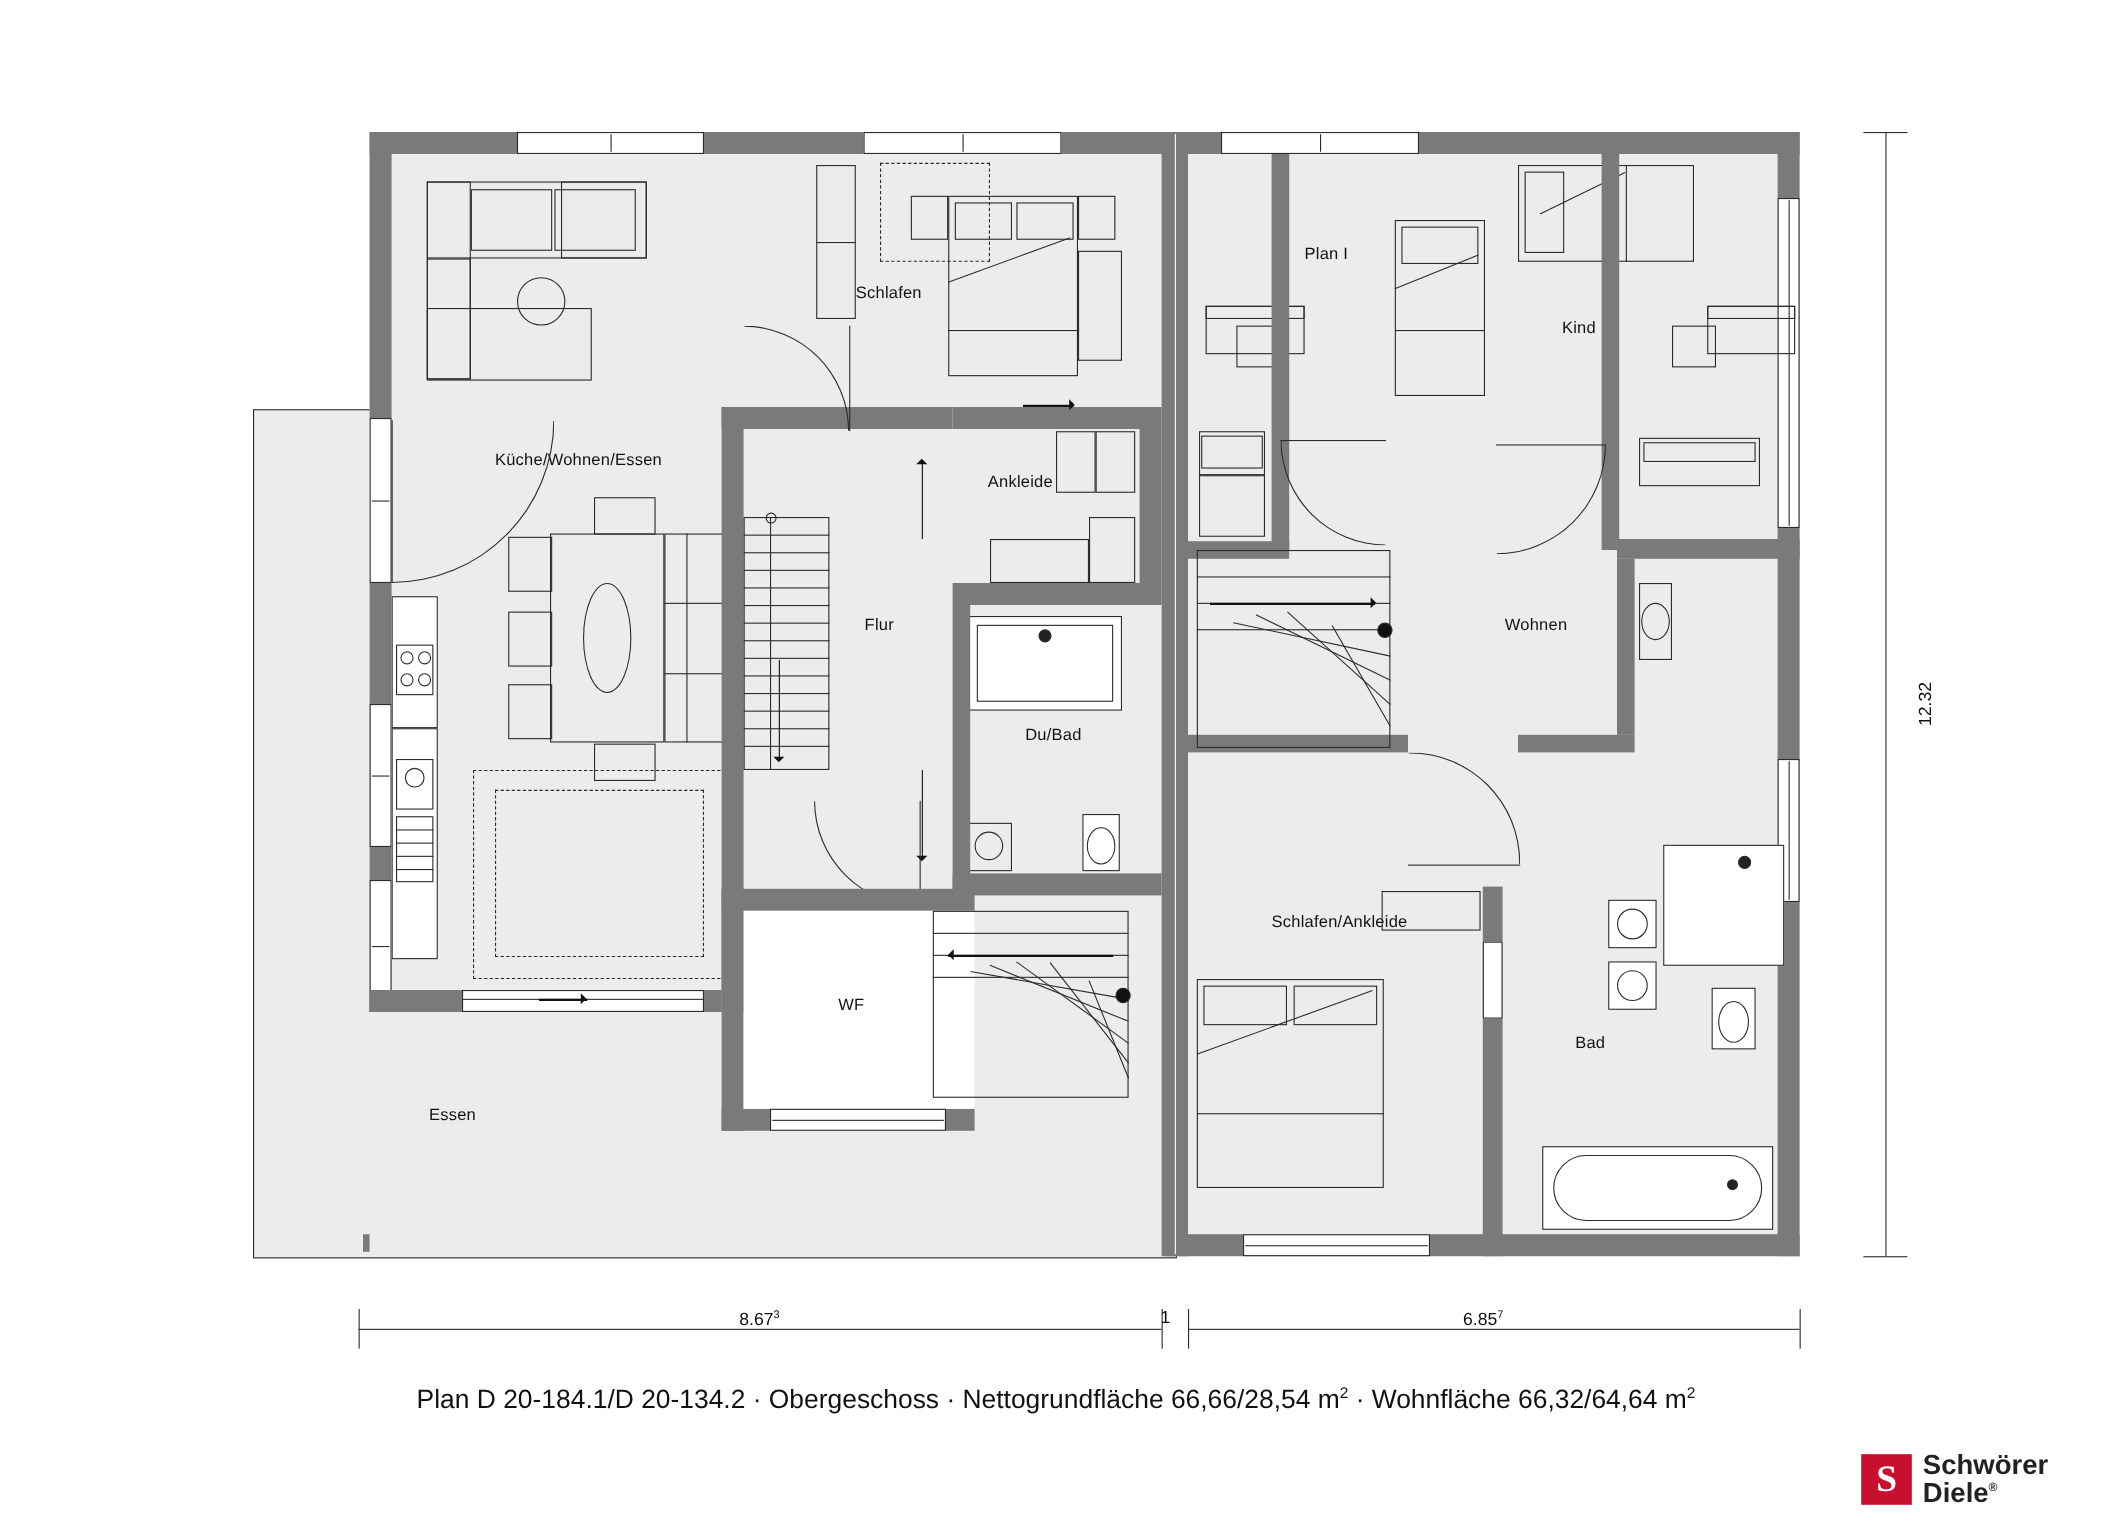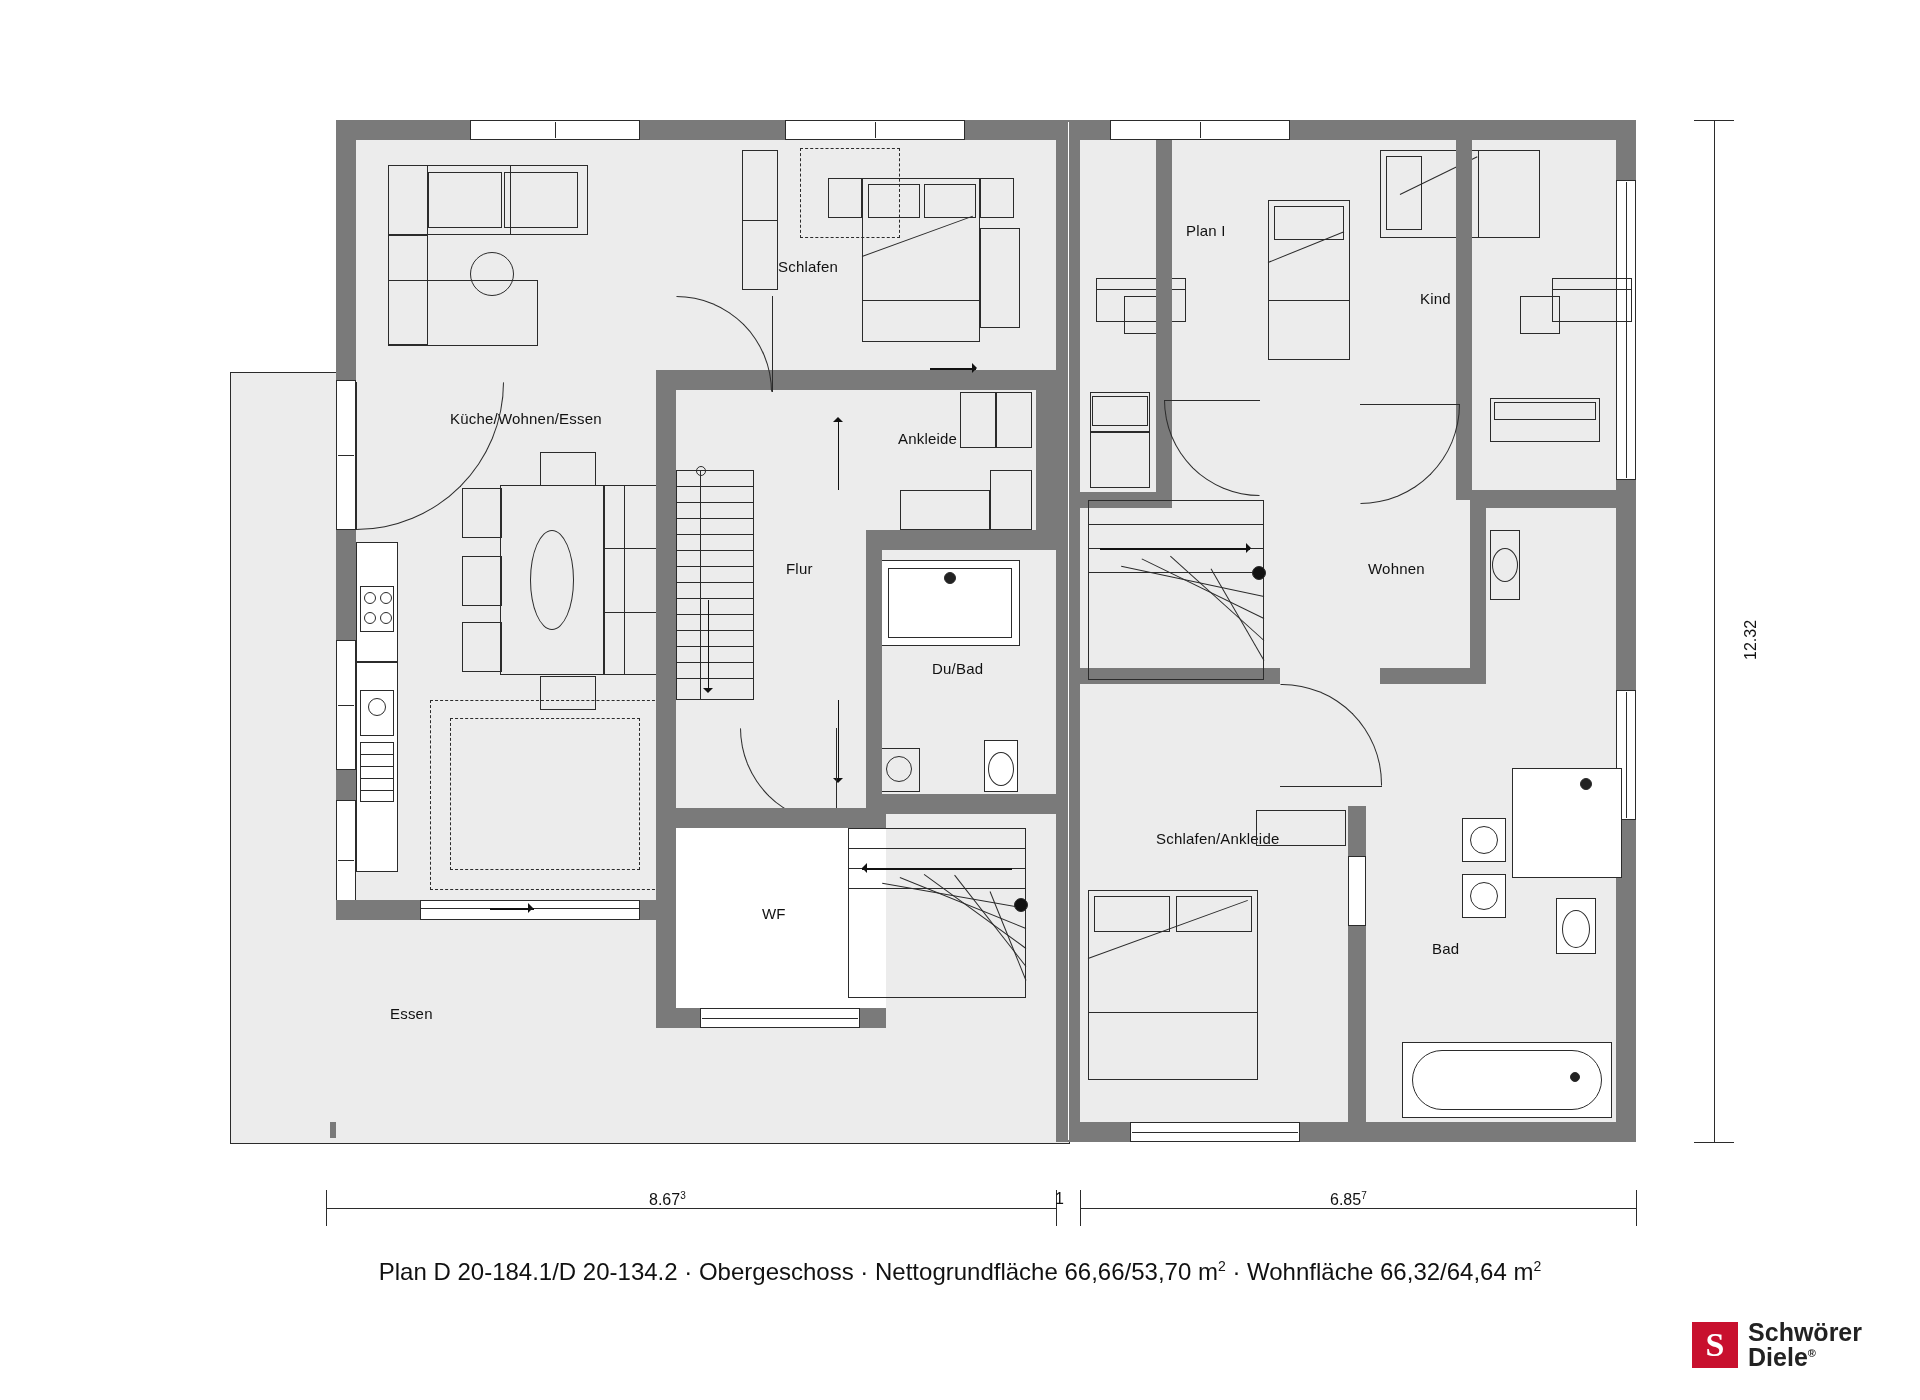--- a/index.html
+++ b/index.html
@@ -302,36 +302,36 @@
   <div class="hline" style="left:1694px;top:120px;width:40px;"></div>
   <div class="hline" style="left:1694px;top:1142px;width:40px;"></div>
   <div class="dimtext rot" style="left:1742px;top:660px;">12.32</div>
 
   <div class="hline" style="left:326px;top:1208px;width:730px;"></div>
   <div class="hline" style="left:1080px;top:1208px;width:556px;"></div>
   <div class="vline" style="left:326px;top:1190px;height:36px;"></div>
   <div class="vline" style="left:1056px;top:1190px;height:36px;"></div>
   <div class="vline" style="left:1080px;top:1190px;height:36px;"></div>
   <div class="vline" style="left:1636px;top:1190px;height:36px;"></div>
-  <div class="dimtext" style="left:649px;top:1190px;">
+  <div class="dimtext" style="left:672px;top:1190px;">
     <span>8.67</span><sup>3</sup>
   </div>
   <div class="dimtext" style="left:1055px;top:1190px;">1</div>
   <div class="dimtext" style="left:1330px;top:1190px;">
     <span>6.85</span><sup>7</sup>
   </div>
 
   <div class="vline" style="left:230px;top:1144px;height:64px;background:#2b2b2b;opacity:.0;"></div>
 
   <div class="label" style="left:390px;top:1005px;">Essen</div>
 
 </div>
 
 <div id="caption">
-  <span>Plan D 20-184.1/D 20-134.2</span><span> · </span><span>Obergeschoss</span><span> · </span><span>Nettogrundfläche 66,66/53,70 m</span><sup>2</sup><span> · </span><span>Wohnfläche 66,32/64,64 m</span><sup>2</sup>
+  <span>Plan D 20-184.1/D 20-134.2</span><span> · </span><span>Obergeschoss</span><span> · </span><span>Nettogrundfläche 66,66/28,54 m</span><sup>2</sup><span> · </span><span>Wohnfläche 66,32/64,64 m</span><sup>2</sup>
 </div>
 
 <div id="logo">
   <div class="mark">S</div>
   <div class="txt">
     <div>Schwörer</div>
     <div class="l2"><span>Diele</span><sup>®</sup></div>
   </div>
 </div>
 

